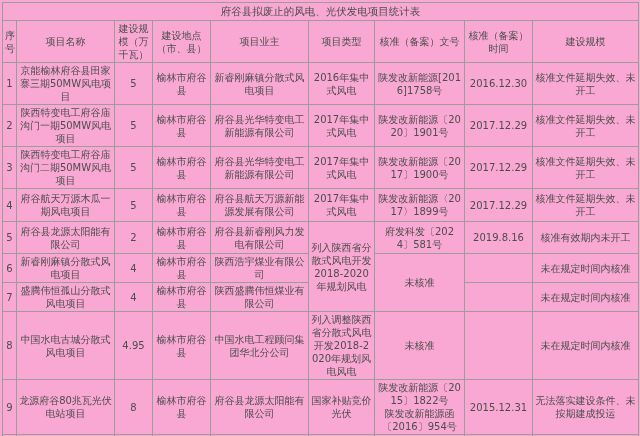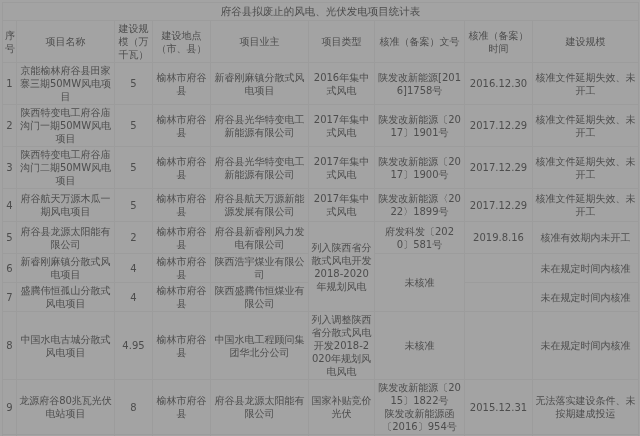--- a/index.html
+++ b/index.html
@@ -4,21 +4,21 @@
 <style>
   html, body {
     margin: 0;
     padding: 0;
     background: #ffffff;
     font-family: "DejaVu Sans", "Liberation Sans", sans-serif;
   }
   .page {
     width: 640px;
     height: 436px;
-    background: #a3a3a3;
+    background: #f9a8d4;
     box-sizing: border-box;
     padding: 2px 1px 1px 2px;
     overflow: hidden;
   }
   table.stat-table {
     border-collapse: collapse;
     table-layout: fixed;
     width: 637px;
     color: #4d4d4d;
     font-size: 10px;
@@ -98,21 +98,21 @@
           <td>2016.12.30</td>
           <td>核准文件延期失效、未开工</td>
         </tr>
         <tr>
           <td>2</td>
           <td>陕西特变电工府谷庙沟门一期50MW风电项目</td>
           <td>5</td>
           <td>榆林市府谷县</td>
           <td>府谷县光华特变电工新能源有限公司</td>
           <td>2017年集中式风电</td>
-          <td>陕发改新能源〔2017〕1901号</td>
+          <td>陕发改新能源〔2020〕1901号</td>
           <td>2017.12.29</td>
           <td>核准文件延期失效、未开工</td>
         </tr>
         <tr>
           <td>3</td>
           <td>陕西特变电工府谷庙沟门二期50MW风电项目</td>
           <td>5</td>
           <td>榆林市府谷县</td>
           <td>府谷县光华特变电工新能源有限公司</td>
           <td>2017年集中式风电</td>
@@ -120,32 +120,32 @@
           <td>2017.12.29</td>
           <td>核准文件延期失效、未开工</td>
         </tr>
         <tr>
           <td>4</td>
           <td>府谷航天万源木瓜一期风电项目</td>
           <td>5</td>
           <td>榆林市府谷县</td>
           <td>府谷县航天万源新能源发展有限公司</td>
           <td>2017年集中式风电</td>
-          <td>陕发改新能源〈2022〉1899号</td>
+          <td>陕发改新能源〈2017〉1899号</td>
           <td>2017.12.29</td>
           <td>核准文件延期失效、未开工</td>
         </tr>
         <tr>
           <td>5</td>
           <td>府谷县龙源太阳能有限公司</td>
           <td>2</td>
           <td>榆林市府谷县</td>
           <td>府谷县新睿刚风力发电有限公司</td>
           <td rowspan="3">列入陕西省分散式风电开发2018-2020年规划风电</td>
-          <td>府发科发〔2020〕581号</td>
+          <td>府发科发〔2024〕581号</td>
           <td>2019.8.16</td>
           <td>核准有效期内未开工</td>
         </tr>
         <tr>
           <td>6</td>
           <td>新睿刚麻镇分散式风电项目</td>
           <td>4</td>
           <td>榆林市府谷县</td>
           <td>陕西浩宇煤业有限公司</td>
           <td rowspan="2">未核准</td>

